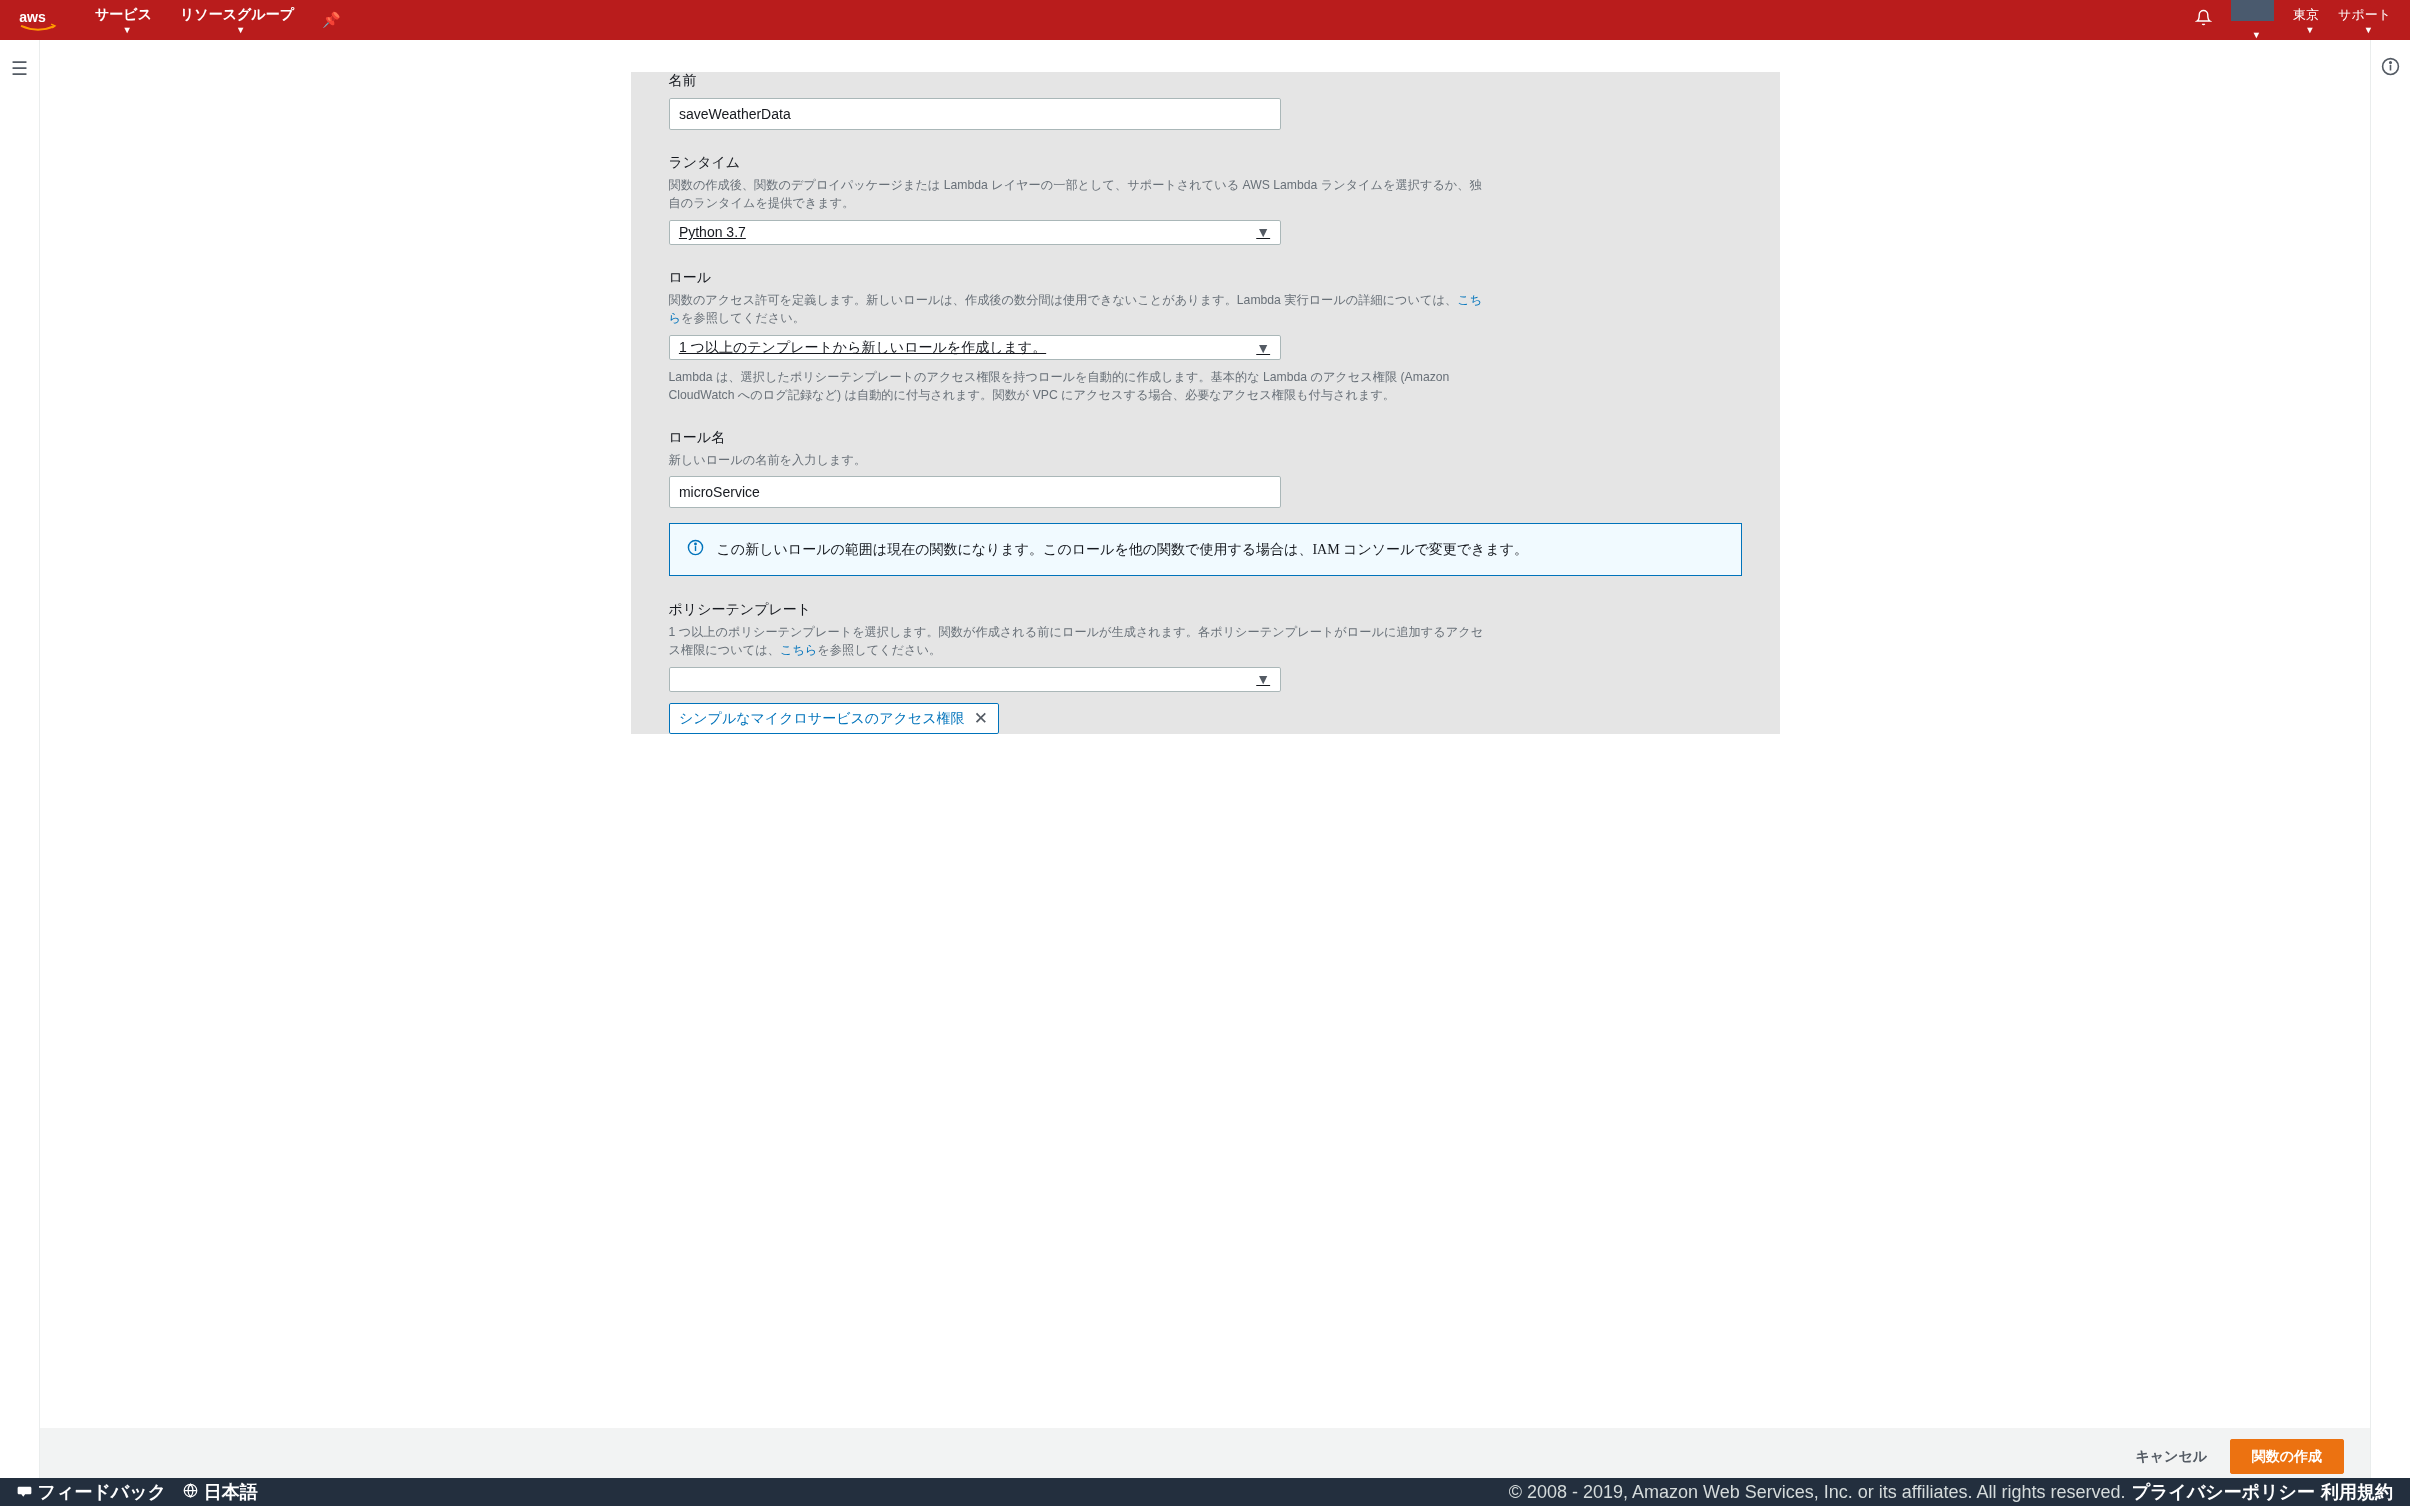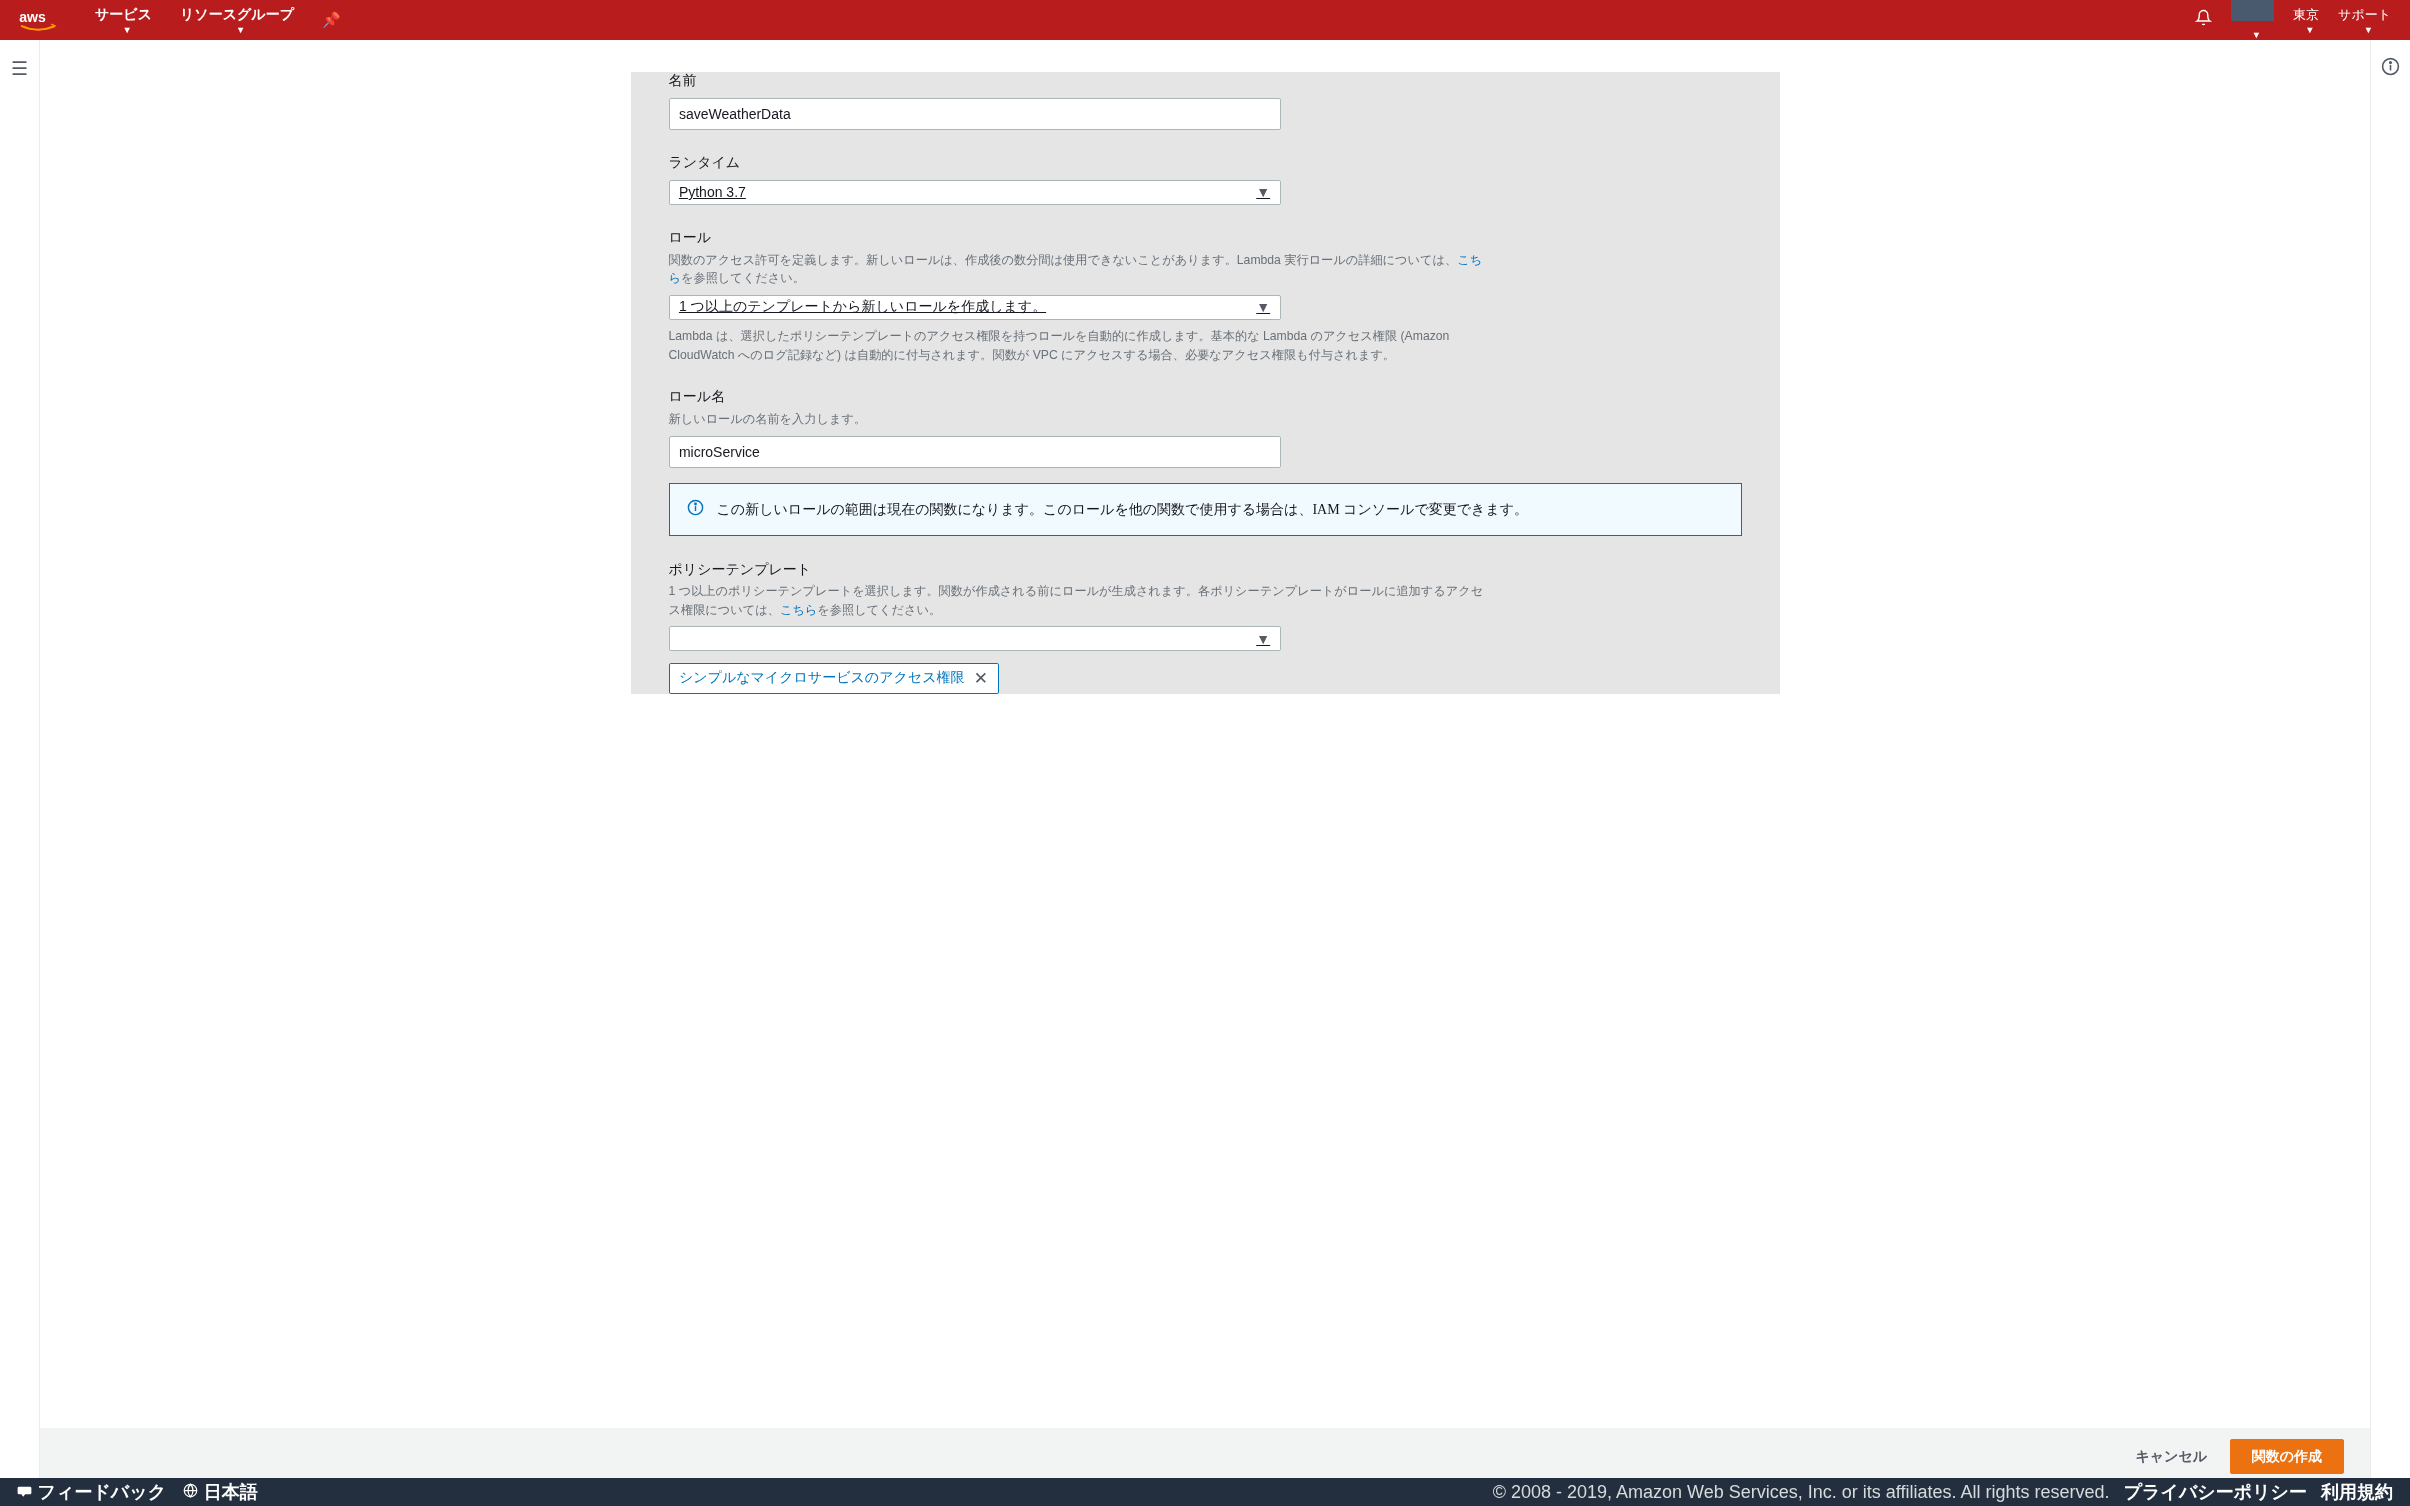--- a/index.html
+++ b/index.html
@@ -44,21 +44,21 @@
 
 .action-bar { background: #f2f3f3; border-top: 0; padding: 11.3px 26px 3.8px 0; display: flex; justify-content: flex-end; gap: 22.6px; align-items: center;}
 .btn-link { background: none; border: none; color: #545b64; font-size: 14px; font-weight: 600; cursor: pointer;}
 .btn-primary { background: #ec7211; border: 0.9px solid #ec7211; color: #fff; font-size: 14px; font-weight: 700; padding: 7.5px 21px; border-radius: 1.9px; cursor: pointer;}
 
 
 .footer { background: #232f3e; height: 28px; display: flex; align-items: center; padding: 0 17px; color: #fff; font-size: 18px;}
 .footer .left { display: flex; align-items: center; gap: 17px;}
 .footer .left .item { display: flex; align-items: center; gap: 5.6px; font-weight: 600; cursor: pointer;}
 .footer .spacer { flex: 1;}
-.footer .right { display: flex; align-items: center; gap: 14px;}
+.footer .right { display: flex; align-items: center; gap: 6px;}
 .footer .right .copy { color: #d5dbdb; font-weight: 400;}
 .footer .right a { color: #fff; text-decoration: none; font-weight: 600;}
 </style>
 </head>
 <body>
 
 <div class="top-nav">
   <div class="aws-logo">
     <svg width="38" height="22.6" viewBox="0 0 40 24" style="font-size:14px">
         <text x="0" y="14" font-size="15" font-weight="700" fill="#fff" font-family="Arial">aws</text>
@@ -111,20 +111,21 @@
 
         <div class="form-section">
           <div class="form-label">名前</div>
           <div class="form-input">
             <span>saveWeatherData</span>
           </div>
         </div>
 
         <div class="form-section section-gap">
           <div class="form-label">ランタイム</div>
+          <div class="form-help">関数の作成後、関数のデプロイパッケージまたは Lambda レイヤーの一部として、サポートされている AWS Lambda ランタイムを選択するか、独自のランタイムを提供できます。</div>
           <div class="form-select">
             <span>Python 3.7</span>
             <span class="select-caret">▼</span>
           </div>
         </div>
 
         <div class="form-section section-gap">
           <div class="form-label">ロール</div>
           <div class="form-help">
             <span>関数のアクセス許可を定義します。新しいロールは、作成後の数分間は使用できないことがあります。Lambda 実行ロールの詳細については、</span><a href="#">こちら</a><span>を参照してください。</span>

